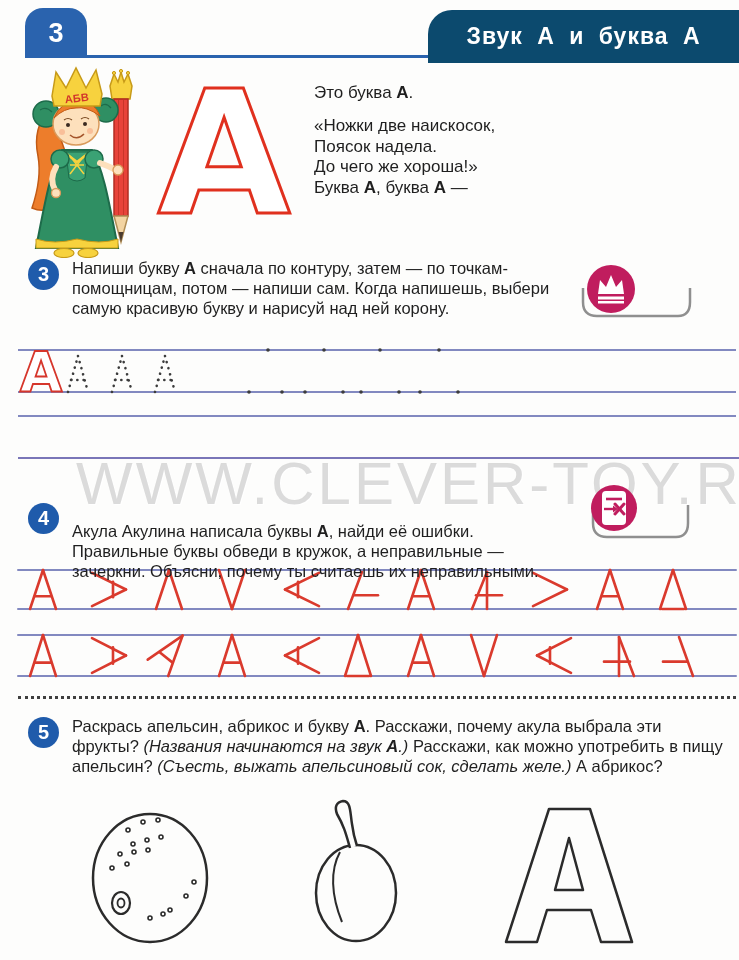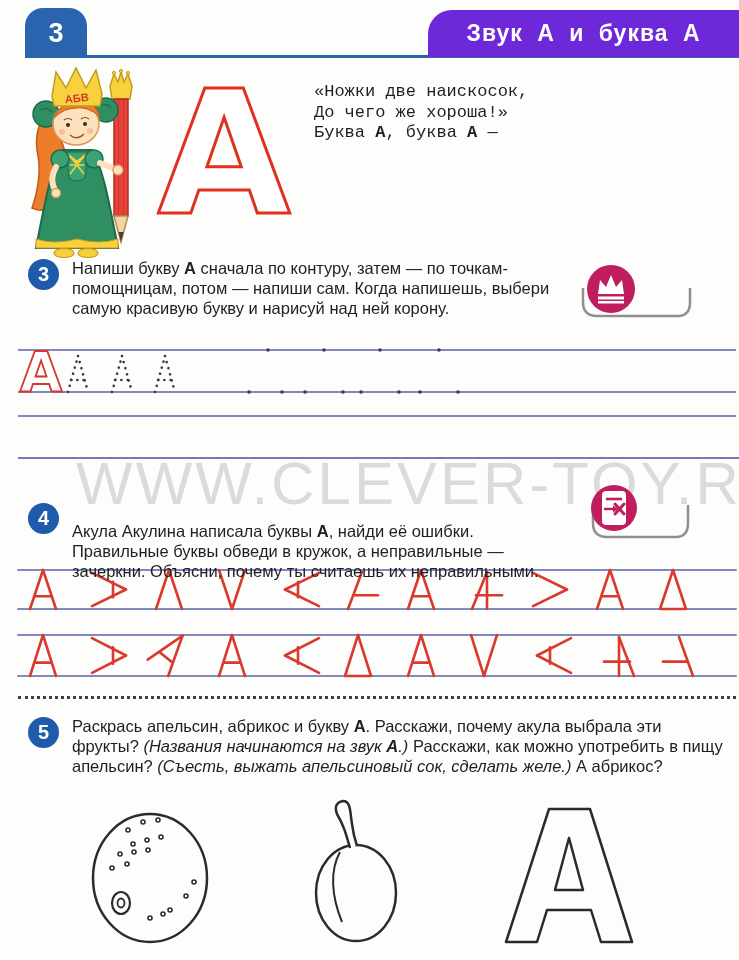--- a/index.html
+++ b/index.html
@@ -11,30 +11,30 @@
   }
   
   .page-tab {
     position:absolute; left:25px; top:8px; width:62px; height:50px;
     background:#2a63ae; border-radius:18px 18px 0 0; z-index:3;
     display:flex; align-items:center; justify-content:center;
     color:#fff; font-size:27px; font-weight:bold;
   }
   .header-rule { position:absolute; left:25px; top:55px; width:714px; height:3px; background:#2a63ae; z-index:2; }
   .title-banner {
-    position:absolute; left:428px; top:10px; width:311px; height:47px;
-    background:#6d28d9; border-radius:24px 0 0 0; z-index:3;
+    position:absolute; left:428px; top:10px; width:311px; height:53px;
+    background:#0c4a6e; border-radius:24px 0 0 0; z-index:3;
     display:flex; align-items:center; justify-content:center;
     color:#fff; font-size:23px; font-weight:bold; letter-spacing:1px; word-spacing:7px;
   }
   
   .illu { position:absolute; }
   .intro-text { position:absolute; left:314px; top:82px; width:410px; font-size:17px; line-height:21px; }
   .intro-text .heading { margin-bottom:13px; }
-  .poem div { line-height:20.5px;font-family:Liberation Mono, monospace; }
+  .poem div { line-height:20.5px; }
   
   .task { position:absolute; display:flex; gap:13px; z-index:2; }
   .task-num {
     flex:0 0 auto; width:31px; height:31px; border-radius:50%;
     background:#1f5bab; color:#fff; font-weight:bold; font-size:20px;
     display:flex; align-items:center; justify-content:center; margin-top:1px;
   }
   .task-text { font-size:16.5px; line-height:20px; }
   .task-text span { white-space:pre-wrap; }
   .wm {
@@ -108,22 +108,24 @@
     <circle cx="36" cy="127" r="4.5" fill="#fde0bc" stroke="#d99a5b" stroke-width="1.3"></circle>
     <ellipse cx="44" cy="187" rx="10" ry="4.5" fill="#f7d23e" stroke="#c79a18" stroke-width="1.2"></ellipse>
     <ellipse cx="68" cy="187" rx="10" ry="4.5" fill="#f7d23e" stroke="#c79a18" stroke-width="1.2"></ellipse>
   </svg>
 
   <svg class="illu" style="left:156px; top:74px;" width="136" height="144" viewBox="0 0 136 144">
     <text x="68" y="139" text-anchor="middle" font-family="DejaVu Sans, sans-serif" font-weight="bold" font-size="172" fill="#ffffff" stroke="#e0301e" stroke-width="3">А</text>
   </svg>
 
   <div class="intro-text">
+    <div class="heading"><span>Это буква </span><span style="font-weight: bold;">А</span><span>.</span></div>
     <div class="poem">
       <div><span>«Ножки две наискосок,</span></div>
+      <div><span>Поясок надела.</span></div>
       <div><span>До чего же хороша!»</span></div>
       <div><span>Буква </span><span style="font-weight: bold;">А</span><span>, буква </span><span style="font-weight: bold;">А</span><span> —</span></div>
     </div>
   </div>
 
   <div class="task" style="left:28px; top:258px; width:545px;">
     <div class="task-num">3</div>
     <div class="task-text" style="width:500px;"><span>Напиши букву </span><span style="font-weight: bold;">А</span><span> сначала по контуру, затем — по точкам-помощницам, потом — напиши сам. Когда напишешь, выбери самую красивую букву и нарисуй над ней корону.</span></div>
   </div>
 

